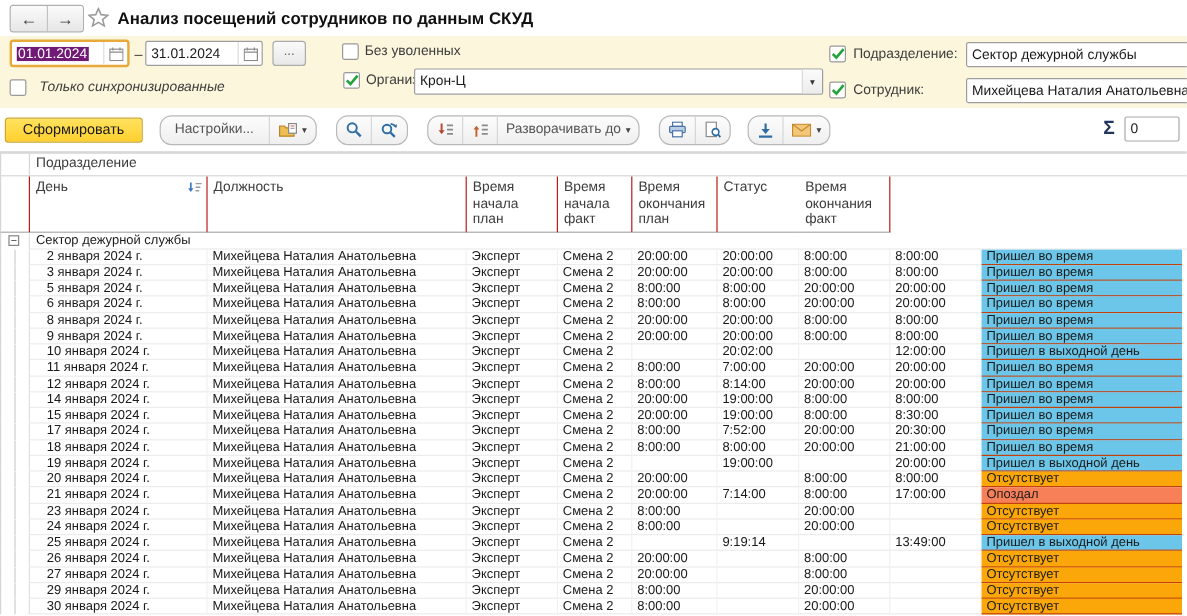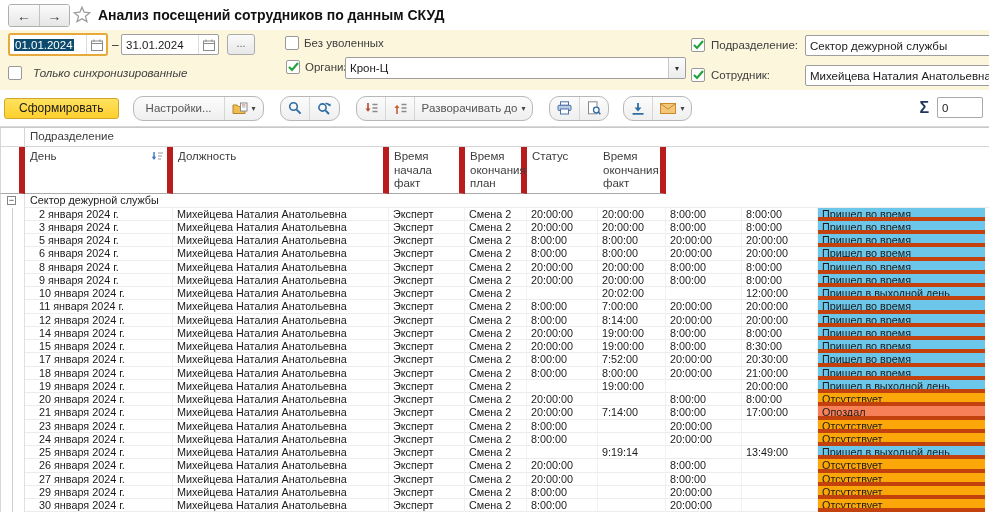--- a/index.html
+++ b/index.html
@@ -14,21 +14,21 @@
   .navbtn + .navbtn { border-left:1px solid #C2C2C2; }
   .star { position:absolute; left:73px; top:6px; width:18px; height:18px; }
   .page-title { position:absolute; left:98px; top:7px; font-size:14px; font-weight:bold; color:#111; }
 
   
   .filters { position:absolute; left:0; top:30px; width:989px; height:60px; background:#FBF6DC; }
   .fld { position:absolute; background:#fff; border:1px solid #9E9E9E; border-radius:2px; font-size:11.5px;
          color:#1a1a1a; display:flex; align-items:center; }
   .fld .txt { flex:1; padding-left:4px; white-space:nowrap; overflow:hidden; }
   .date-from { left:8px; top:3px; width:100px; height:23px; border:2px solid #E8A93B; border-radius:3px; }
-  .date-from .sel { background:#0c4a6e; color:#fff; padding:0 1px; }
+  .date-from .sel { background:#701a75; color:#fff; padding:0 1px; }
   .date-to { left:121px; top:4px; width:98px; height:21px; }
   .calbtn { width:20px; height:100%; display:flex; align-items:center; justify-content:center; border-left:1px solid #DDD; }
   .dash { position:absolute; left:112px; top:8px; font-size:12px; color:#333; }
   .morebtn { position:absolute; left:227px; top:4px; width:28px; height:21px; border:1px solid #ABABAB; border-radius:3px;
              background:linear-gradient(#FAFAFA,#E8E8E8); color:#666; font-size:11px; text-align:center; line-height:17px; }
   .cb { position:absolute; width:14px; height:14px; background:#fff; border:1px solid #999; border-radius:2px;
         display:flex; align-items:center; justify-content:center; }
   .cblabel { position:absolute; font-size:11.5px; color:#3d3d3d; white-space:nowrap; }
   .combo-arrow { width:17px; height:100%; border-left:1px solid #C9C9C9; background:linear-gradient(#FBFBFB,#ECECEC);
                  display:flex; align-items:center; justify-content:center; font-size:8px; color:#333; border-radius:0 2px 2px 0; }
@@ -50,37 +50,37 @@
                font-family:"Liberation Sans",sans-serif; color:#222; }
 
   
   .report { position:absolute; left:0; top:127px; width:989px; height:386px; border-top:1px solid #C9C9C9; }
   .grid { display:grid; grid-template-columns:25px 148px 216px 76px 62px 71px 68px 76px 76px 1fr; }
   .h1row { height:19px; }
   .h1row .hm { border-right:1px solid #D6D6D6; border-bottom:1px solid #D6D6D6; border-left:1px solid #D6D6D6; }
   .h1cell { grid-column:2 / -1; border-bottom:1px solid #D6D6D6; font-size:11.5px; color:#3d3d3d;
             padding:2px 0 0 5px; }
   .h2row { height:47px; }
-  .hcell { position:relative; border-right:6px solid #b91c1c; border-bottom:1px solid #ABABAB; font-size:11.5px;
+  .hcell { position:relative; border-right:1px solid #b91c1c; border-bottom:1px solid #ABABAB; font-size:11.5px;
            color:#3d3d3d; padding:3px 4px 0 5px; line-height:13.5px; }
   .hmargin { border-left:1px solid #D6D6D6; }
   .hcell .sorticon { position:absolute; right:3px; top:4px; }
   .grouprow { height:13.5px; }
   .gmargin { position:relative; border-left:1px solid #D6D6D6; border-right:1px solid #E0E0E0; }
   .expander { position:absolute; left:6px; top:2px; width:9px; height:9px; background:#fff; border:1px solid #848484;
               font-size:9px; line-height:6px; text-align:center; color:#333; }
   .gcell { grid-column:2 / -1; font-size:10.8px; color:#1a1a1a; padding-left:5px; line-height:13px;
            border-bottom:1px solid #ECECEC; white-space:nowrap; }
   .trow { height:13.26px; }
   .tcell { font-size:10.8px; color:#1a1a1a; line-height:12.5px; padding-left:4px; white-space:nowrap;
            overflow:hidden; border-bottom:1px solid #ECECEC; border-right:1px solid #F1F1F1; }
   .tcell.c0 { position:relative; border-right:1px solid #E0E0E0; border-left:1px solid #D6D6D6; border-bottom:none; }
   .treeline { position:absolute; left:11px; top:0; height:100%; border-left:1px solid #CDCDCD; }
   .cell-day { padding-left:14px; }
-  .cell-status { margin-right:4px; border-bottom:4px solid #c2410c; border-right:none; }
+  .cell-status { margin-right:4px; border-bottom:1px solid #c2410c; border-right:none; }
   svg { display:block; }
 </style>
 </head>
 <body>
 
 <div class="titlebar">
   <div class="navgroup">
     <div class="navbtn">
         <span>←</span>
       </div>
@@ -266,20 +266,21 @@
       <span>День</span>
       <span class="sorticon">
         <svg width="13" height="11" viewBox="0 0 13 11">
             <path d="M3 1 v6" stroke="#3A76C4" stroke-width="1.4"></path>
             <path d="M0.8 5.8 L3 9 L5.2 5.8 Z" fill="#3A76C4"></path>
             <path d="M7 2 h5 M7 5 h4 M7 8 h3" stroke="#9a9a9a" stroke-width="1.2"></path>
           </svg>
       </span>
     </div>
     <div class="hcell"><span>Должность</span></div>
+    <div class="hcell"><span>Время начала план</span></div>
     <div class="hcell"><span>Время начала факт</span></div>
     <div class="hcell"><span>Время окончания план</span></div>
     <div class="hcell" style="border-right:none;"><span>Статус</span></div>
     <div class="hcell"><span>Время окончания факт</span></div>
   </div>
 
   <div class="grid grouprow">
     <div class="gmargin">
       <span class="expander">−</span>
     </div>

